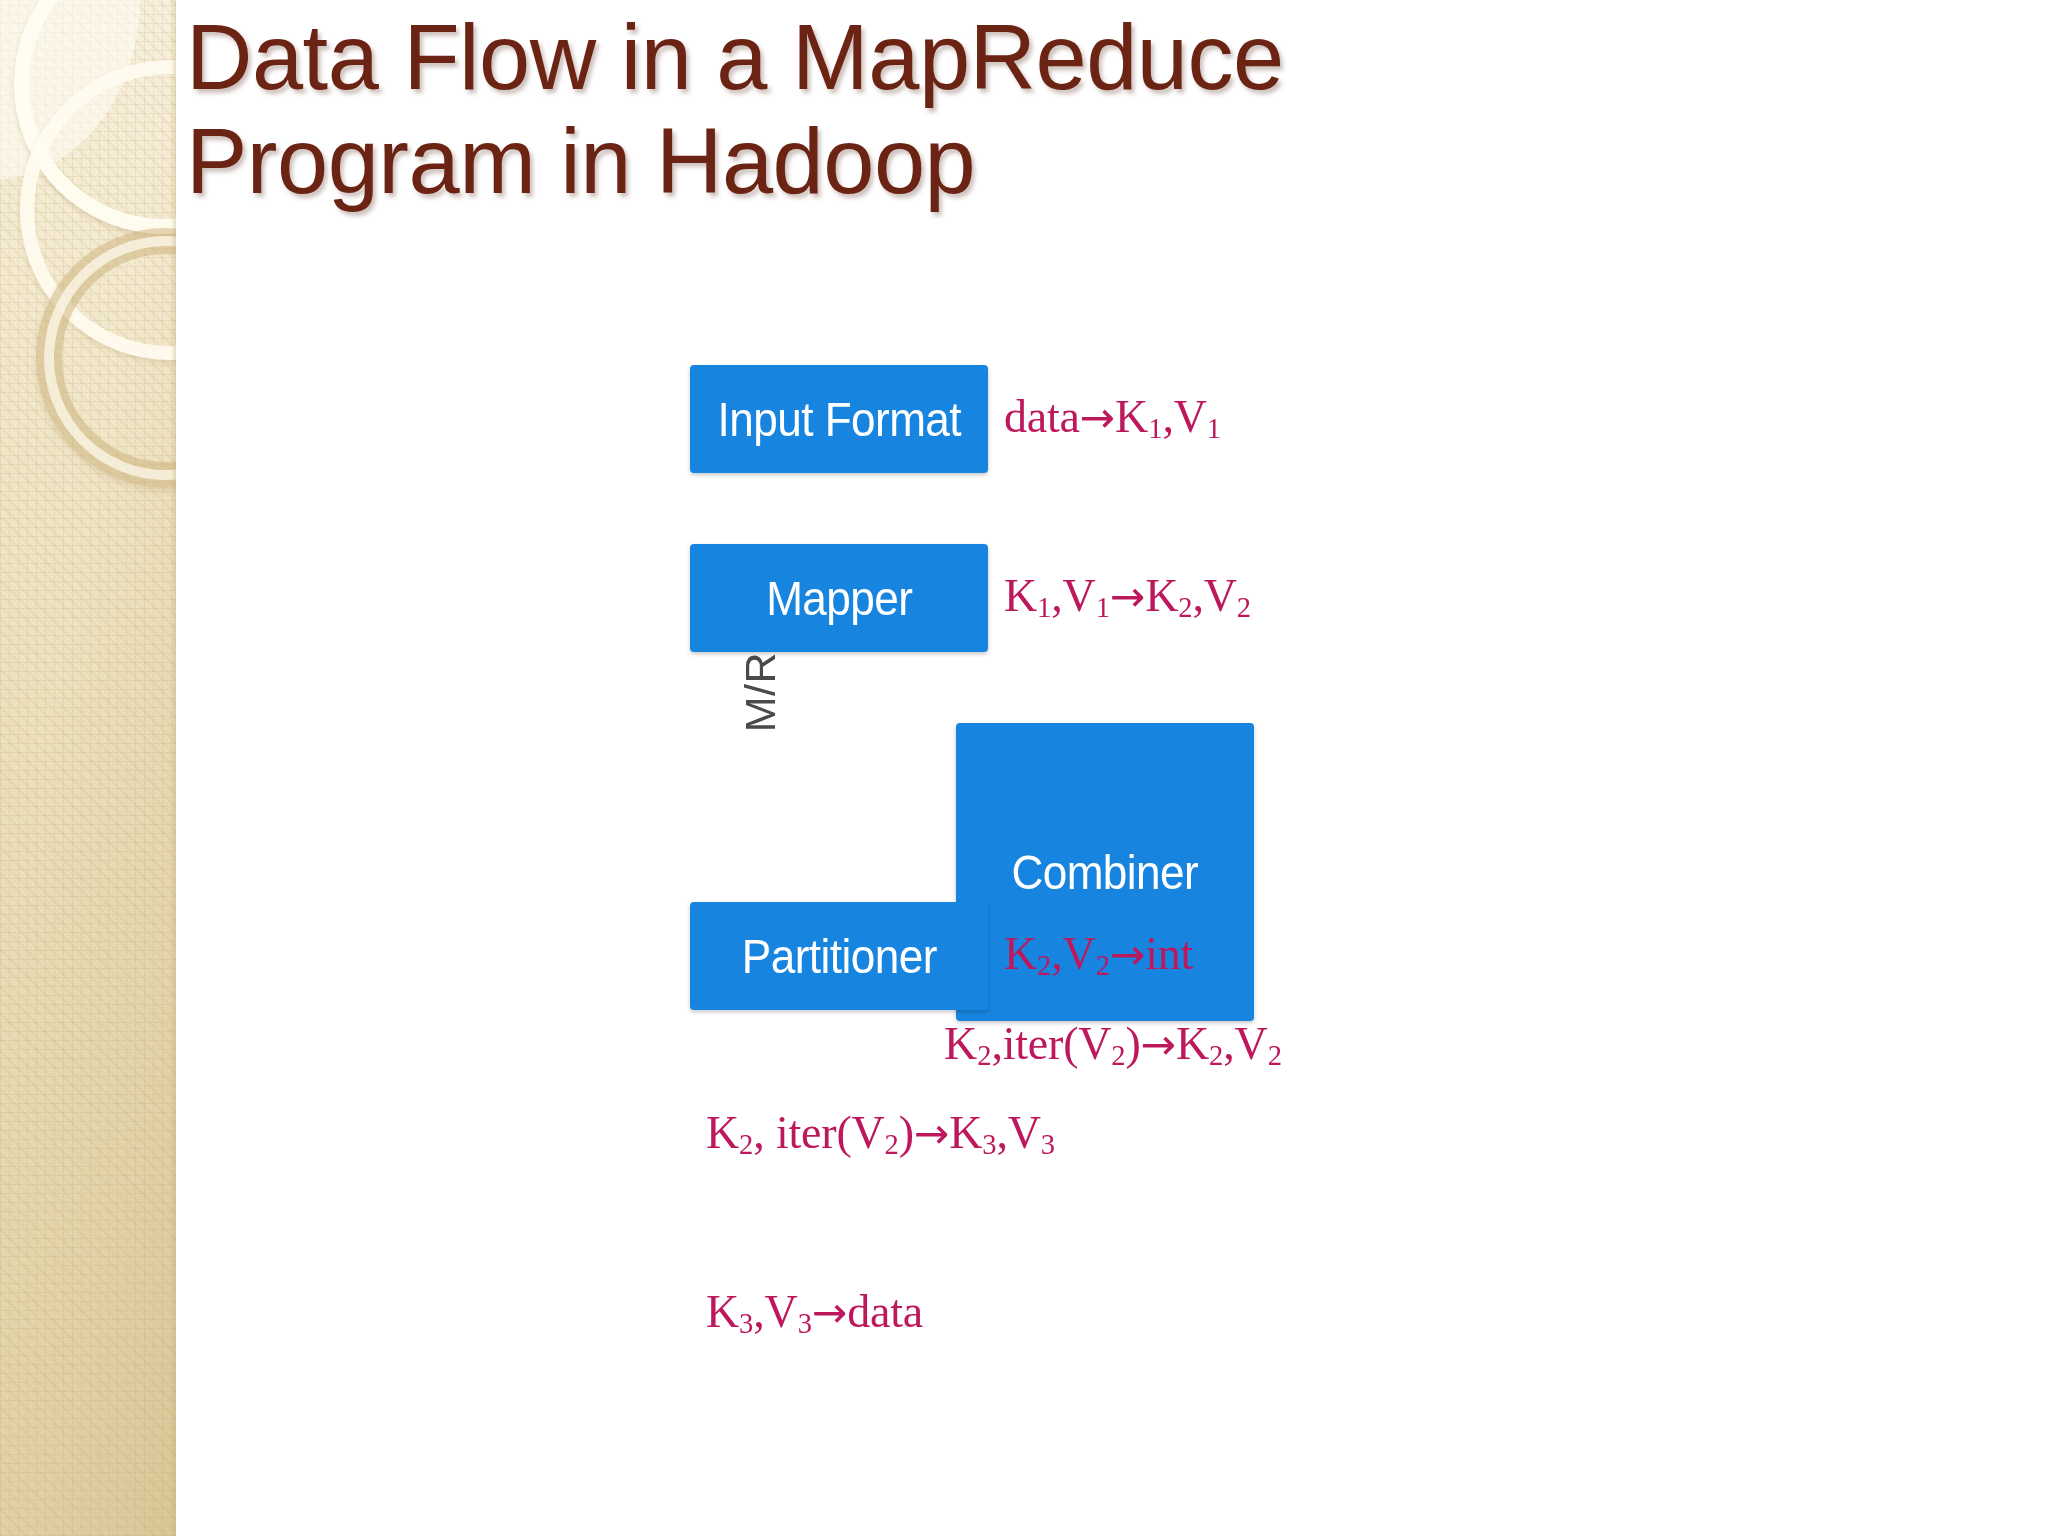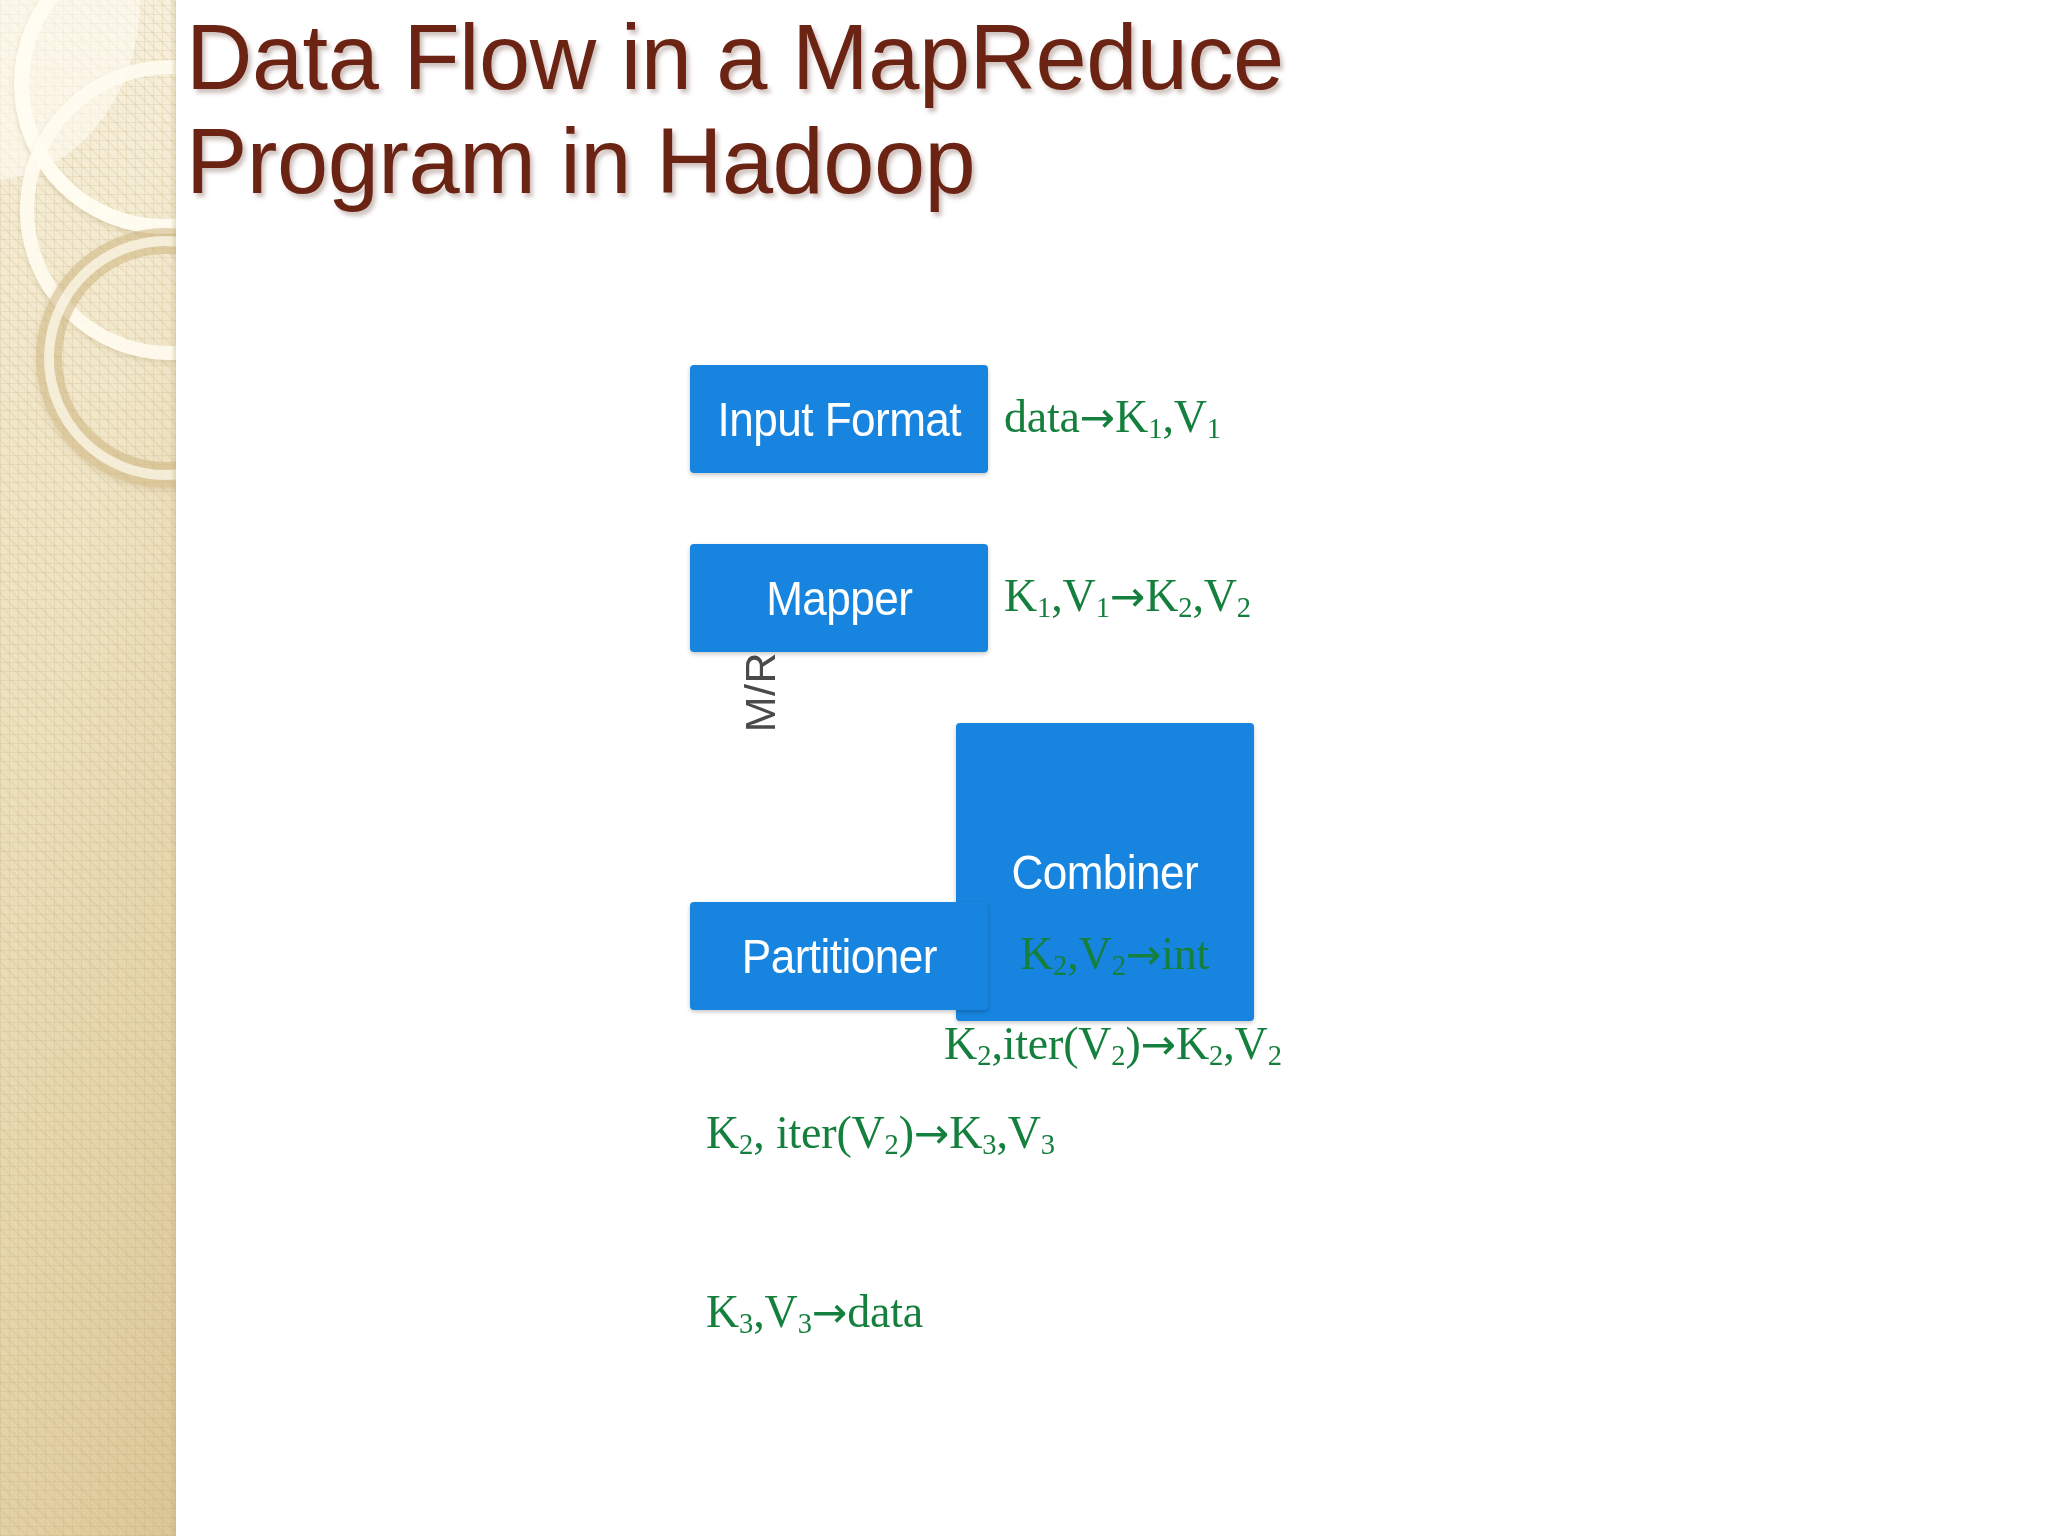--- a/index.html
+++ b/index.html
@@ -183,21 +183,21 @@
     font-size: 49px;
     font-weight: 400;
     letter-spacing: -0.6px;
     line-height: 1;
     transform: scaleX(0.90);
     white-space: nowrap;
   }
 
   .flow-formula {
     margin-left: 16px;
-    color: #15803d;
+    color: #be185d;
     font-family: "Liberation Serif", serif;
     font-size: 46px;
     line-height: 1;
     white-space: nowrap;
     letter-spacing: -0.2px;
   }
   .flow-formula sub {
     font-size: 0.62em;
     vertical-align: -0.22em;
     letter-spacing: 0;
@@ -243,21 +243,21 @@
       <div class="flow-formula">K<sub>1</sub>,V<sub>1</sub><span class="arrow">→</span>K<sub>2</sub>,V<sub>2</sub></div>
     </div>
 
     <div class="flow-row" style="top:358px;flex-direction:column;">
       <div class="flow-box">
         <span class="flow-box-label">Combiner</span>
       </div>
       <div class="flow-formula">K<sub>2</sub>,iter(V<sub>2</sub>)<span class="arrow">→</span>K<sub>2</sub>,V<sub>2</sub></div>
     </div>
 
-    <div class="flow-row" style="top:537px;gap:16px;">
+    <div class="flow-row" style="top:537px;">
       <div class="flow-box">
         <span class="flow-box-label">Partitioner</span>
       </div>
       <div class="flow-formula">K<sub>2</sub>,V<sub>2</sub><span class="arrow">→</span>int</div>
     </div>
 
     <div class="flow-row" style="top:716px;">
       <div class="flow-formula">K<sub>2</sub>, iter(V<sub>2</sub>)<span class="arrow">→</span>K<sub>3</sub>,V<sub>3</sub></div>
     </div>
 

